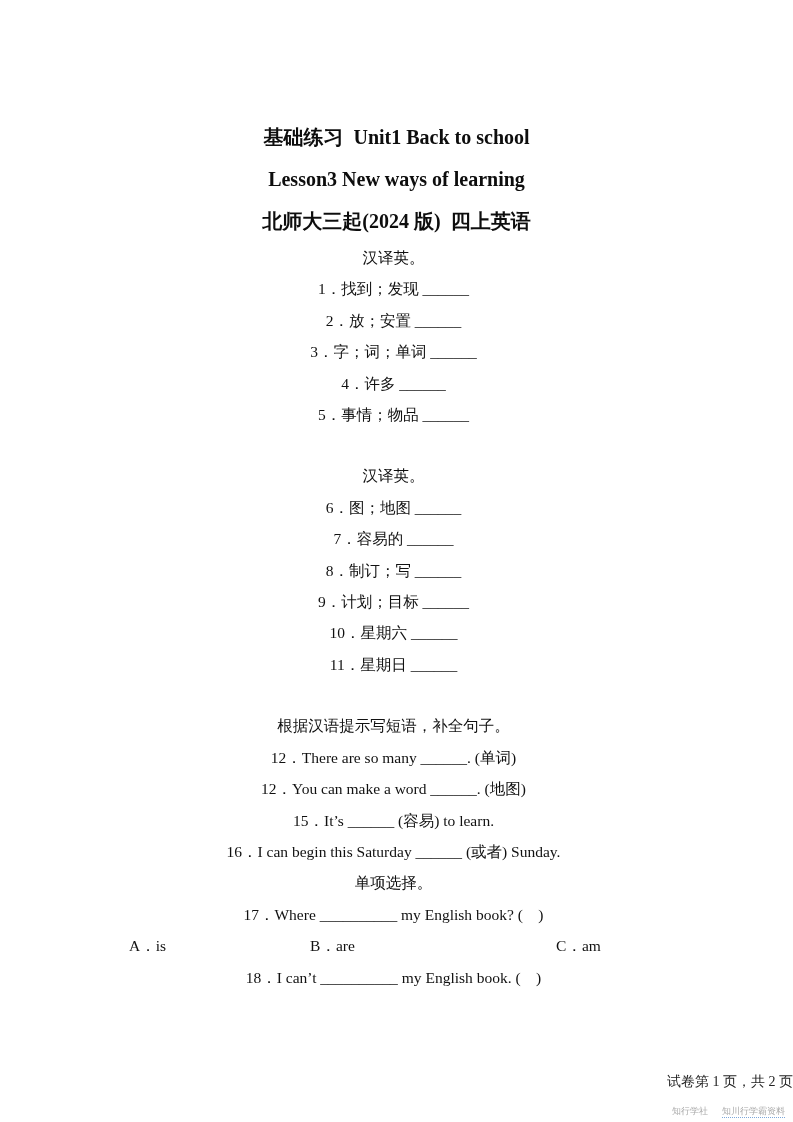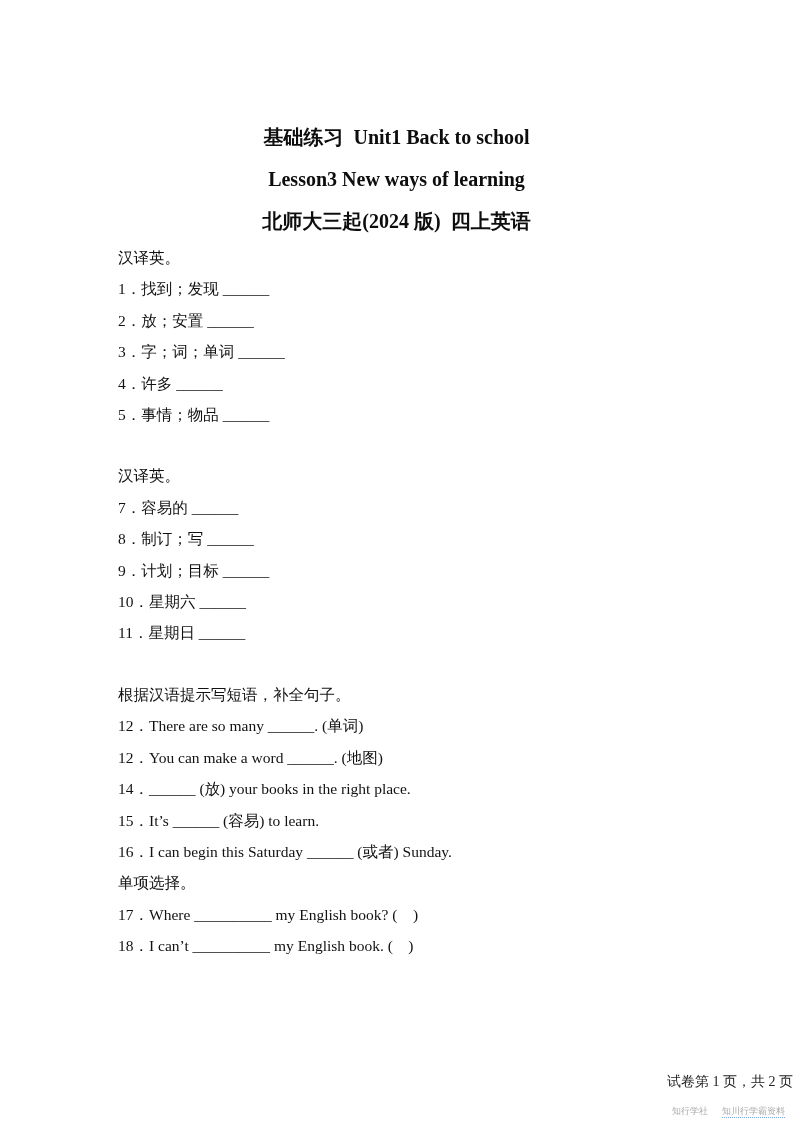--- a/index.html
+++ b/index.html
@@ -19,22 +19,23 @@
     text-align: center;
   }
   .title-line {
     font-size: 20px;
     font-weight: bold;
     line-height: 42px;
     white-space: pre-wrap;
     color: #0d0d0d;
   }
   .content {
-    margin-left: 118px;
+    margin-left: 54px;
     margin-right: 60px;
+    text-align: center;
   }
   .line {
     font-size: 15.5px;
     line-height: 31.4px;
     white-space: pre-wrap;
     color: #111111;
   }
   .gap { height: 30px; }
   .choice-row { display: flex; }
   .choice-a { width: 187px; }
@@ -86,41 +87,46 @@
       <div class="line">2．放；安置 ______</div>
       <div class="line">3．字；词；单词 ______</div>
       <div class="line">4．许多 ______</div>
       <div class="line">5．事情；物品 ______</div>
     </div>
 
     <div class="gap"></div>
 
     <div>
       <div class="line">汉译英。</div>
+      <div class="line">6．图；地图 ______</div>
       <div class="line">7．容易的 ______</div>
       <div class="line">8．制订；写 ______</div>
       <div class="line">9．计划；目标 ______</div>
       <div class="line">10．星期六 ______</div>
       <div class="line">11．星期日 ______</div>
     </div>
 
     <div class="gap"></div>
 
     <div>
       <div class="line">根据汉语提示写短语，补全句子。</div>
       <div class="line">12．There are so many ______. (单词)</div>
       <div class="line">12．You can make a word ______. (地图)</div>
-      <div class="line">14．______ (放) your books in the right place.</div>
       <div class="line">15．It’s ______ (容易) to learn.</div>
       <div class="line">16．I can begin this Saturday ______ (或者) Sunday.</div>
     </div>
 
     <div>
       <div class="line">单项选择。</div>
       <div class="line">17．Where __________ my English book? (    )</div>
+      <div class="line choice-row">
+        <span class="choice-a">A．is</span>
+        <span class="choice-b">B．are</span>
+        <span class="choice-c">C．am</span>
+      </div>
       <div class="line">18．I can’t __________ my English book. (    )</div>
     </div>
 
   </div>
 
   <div class="footer">试卷第 1 页，共 2 页</div>
 
   <div class="watermark">
     <span class="wm1">知行学社</span>
     <span class="wm2">知川行学霸资料</span>

